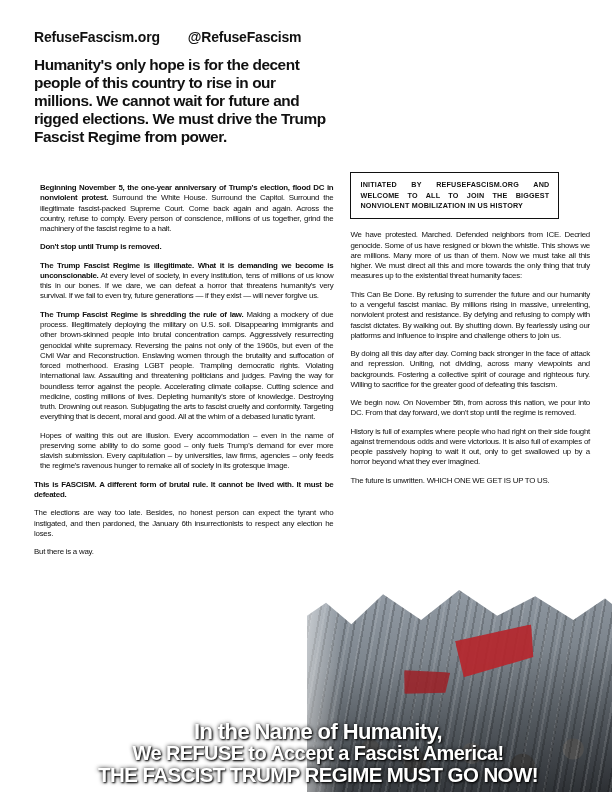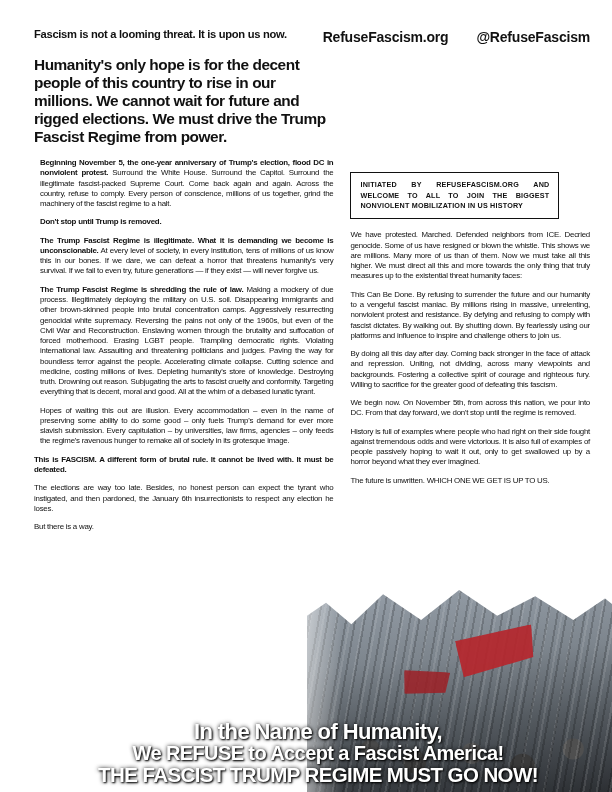--- a/index.html
+++ b/index.html
@@ -52,21 +52,21 @@
     letter-spacing: -0.45px;
     margin-top: 11px;
   }
 
   
   .cols {
     display: flex;
     gap: 17px;
     margin-top: 12px;
   }
-  .col-left { width: 300px; }
+  .col-left { width: 300px; margin-top: 25px; }
   .col-right { width: 240px; position: relative; }
 
   p { margin: 0 0 8px 0; }
   .body-txt {
     font-size: 7.9px;
     line-height: 1.3;
     letter-spacing: -0.25px;
     text-align: justify;
   }
   .body-txt b { font-weight: bold; }
@@ -171,21 +171,20 @@
     height: 215px;
     background: linear-gradient(to right, #ffffff 0%, rgba(255,255,255,0.0) 100%);
   }
 </style>
 </head>
 <body>
 
 <div class="page">
 
   <div class="header-row">
-    <div class="headline-lead">Fascism is not a looming threat. It is upon us now.</div>
     <div class="site-row">
       <span>RefuseFascism.org</span>
       <span>@RefuseFascism</span>
     </div>
   </div>
 
   <div class="big-head">Humanity's only hope is for the decent people of this country to rise in our millions. We cannot wait for future and rigged elections. We must drive the Trump Fascist Regime from power.</div>
 
   <div class="cols">
 

